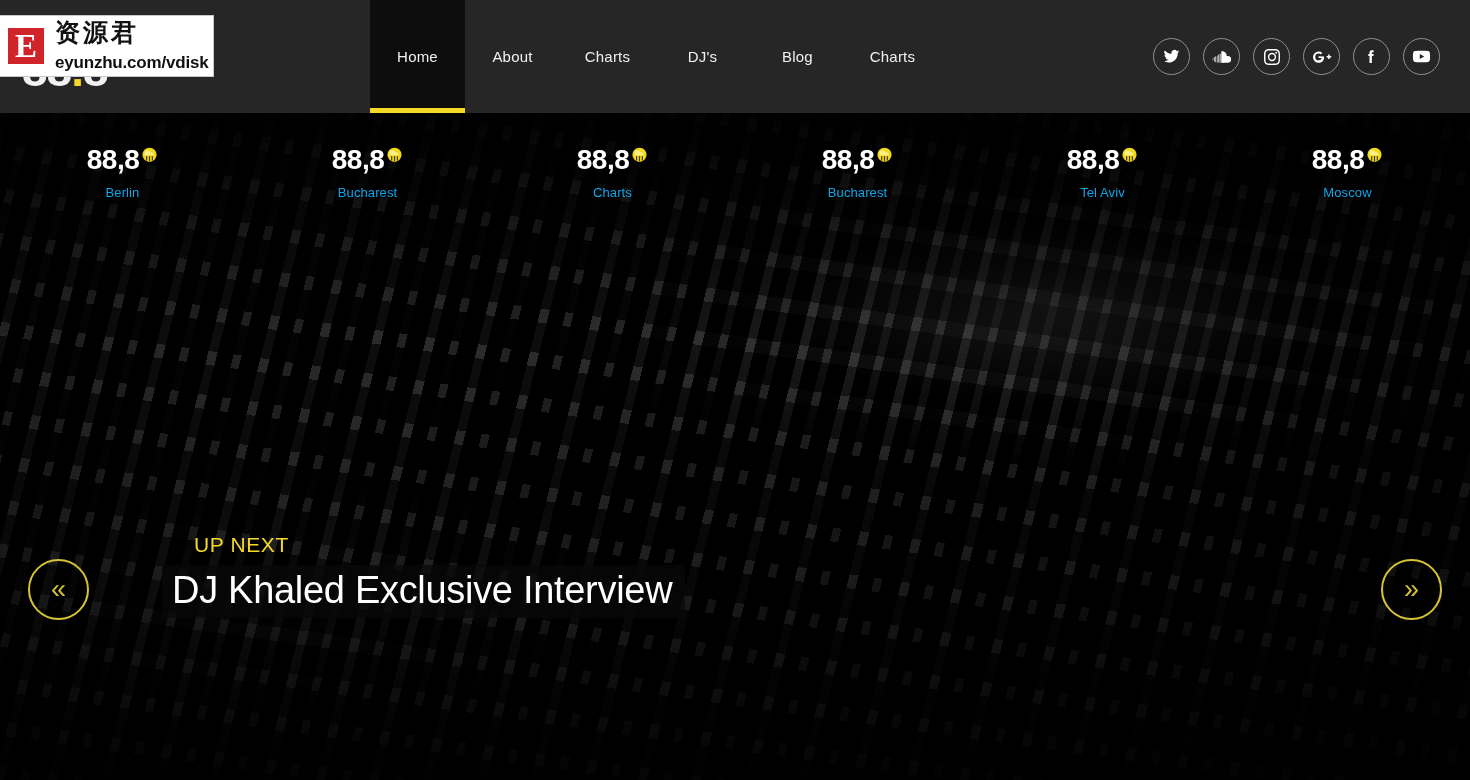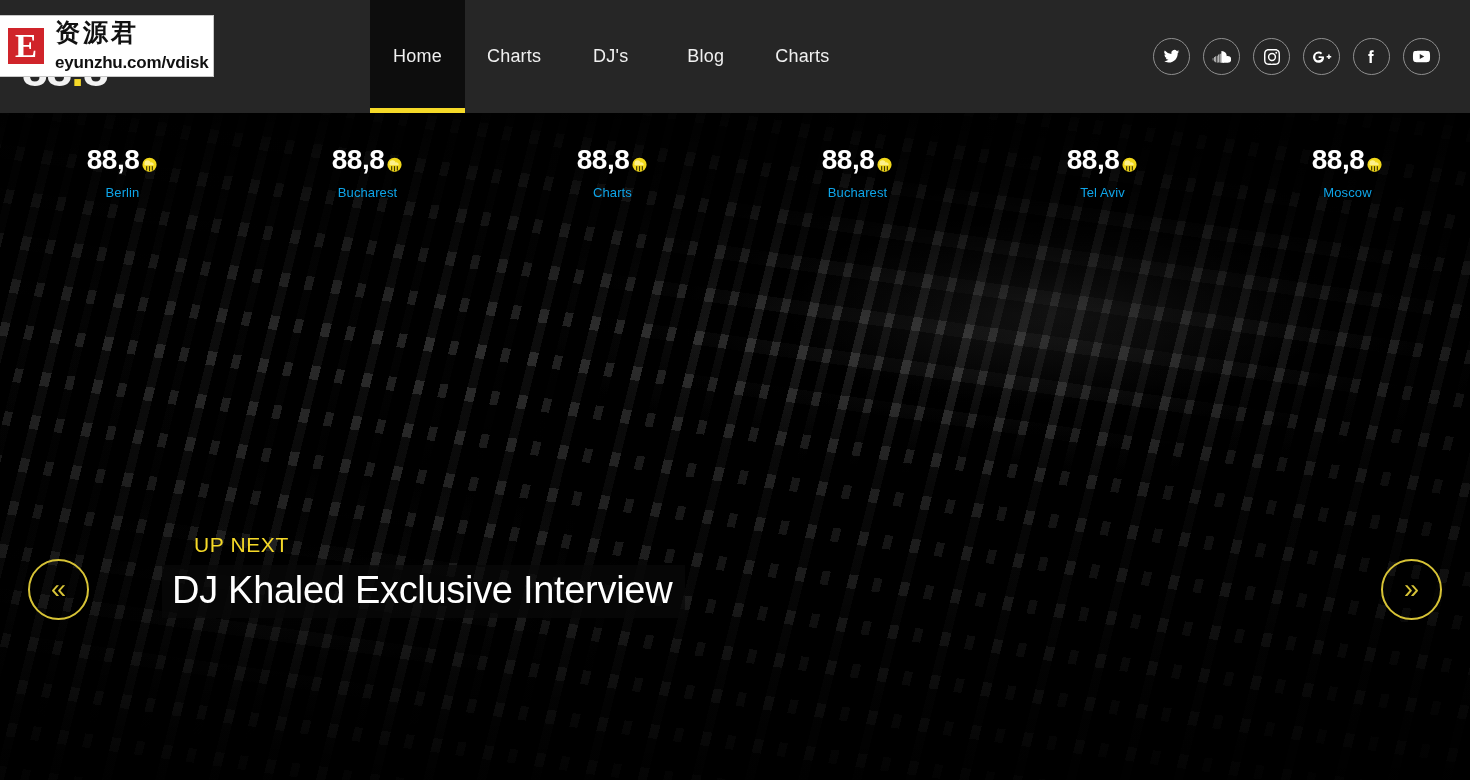--- a/index.html
+++ b/index.html
@@ -84,21 +84,21 @@
 
   
   .nav { display:flex; align-items:stretch; }
   .nav-item {
     position:relative;
     display:flex;
     align-items:center;
     justify-content:center;
     padding:0 22px;
     min-width:95px;
-    font-size:18px;
+    font-size:15px;
     color:#f0f0f0;
     cursor:pointer;
     letter-spacing:.2px;
   }
   .nav-item.active { background:#0d0d0d; }
   .nav-item.active::after {
     content:"";
     position:absolute;
     left:0; right:0; bottom:0;
     height:5px;
@@ -164,21 +164,21 @@
   }
   .tick {
     flex:1;
     display:flex;
     flex-direction:column;
     align-items:center;
     justify-content:flex-start;
     padding-top:33px;
     cursor:pointer;
   }
-  .tick-top { display:flex; align-items:flex-end; }
+  .tick-top { display:flex; align-items:center; }
   .tick-freq {
     font-size:28px;
     font-weight:bold;
     color:#fff;
     line-height:1;
     letter-spacing:-.5px;
   }
   .wx {
     width:17px; height:17px;
     margin-left:2px; margin-top:-9px;
@@ -251,20 +251,23 @@
         <div class="wm-url">eyunzhu.com/vdisk</div>
       </div>
     </div>
   </div>
 
   <nav class="nav">
     <div class="nav-item active">
         <span>Home</span>
       </div>
     <div class="nav-item">
+        <span>About</span>
+      </div>
+    <div class="nav-item">
         <span>Charts</span>
       </div>
     <div class="nav-item">
         <span>DJ's</span>
       </div>
     <div class="nav-item">
         <span>Blog</span>
       </div>
     <div class="nav-item">
         <span>Charts</span>

